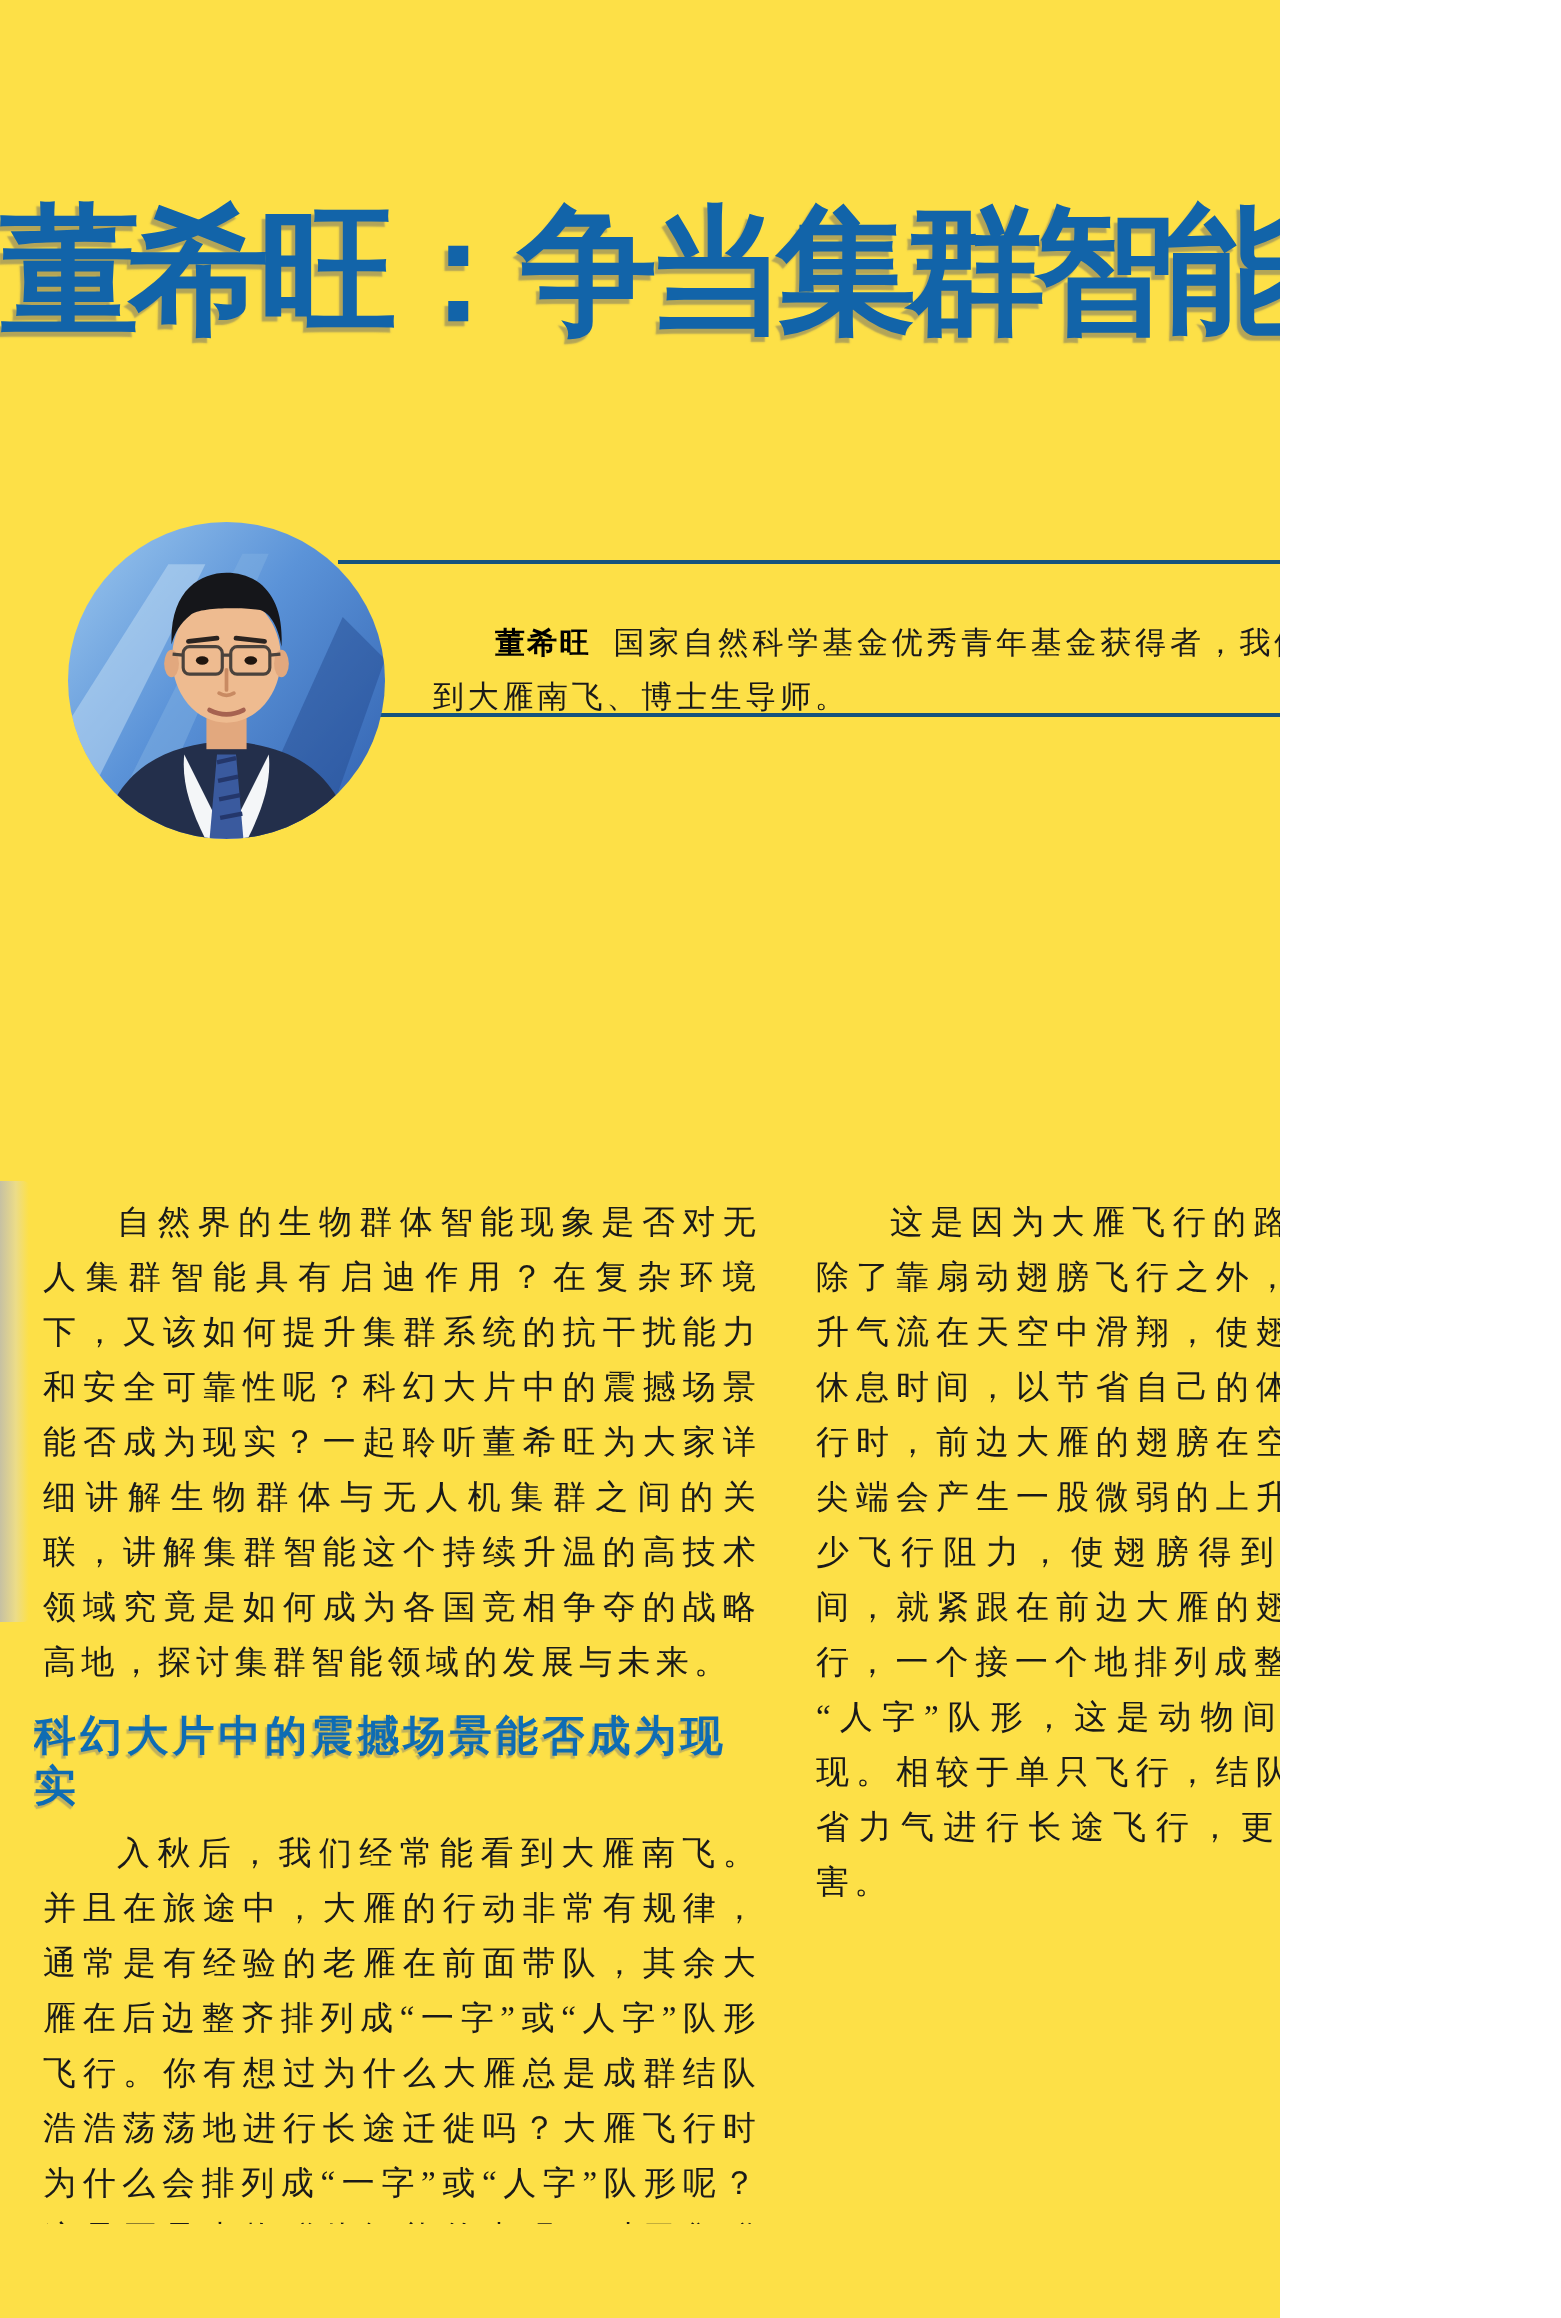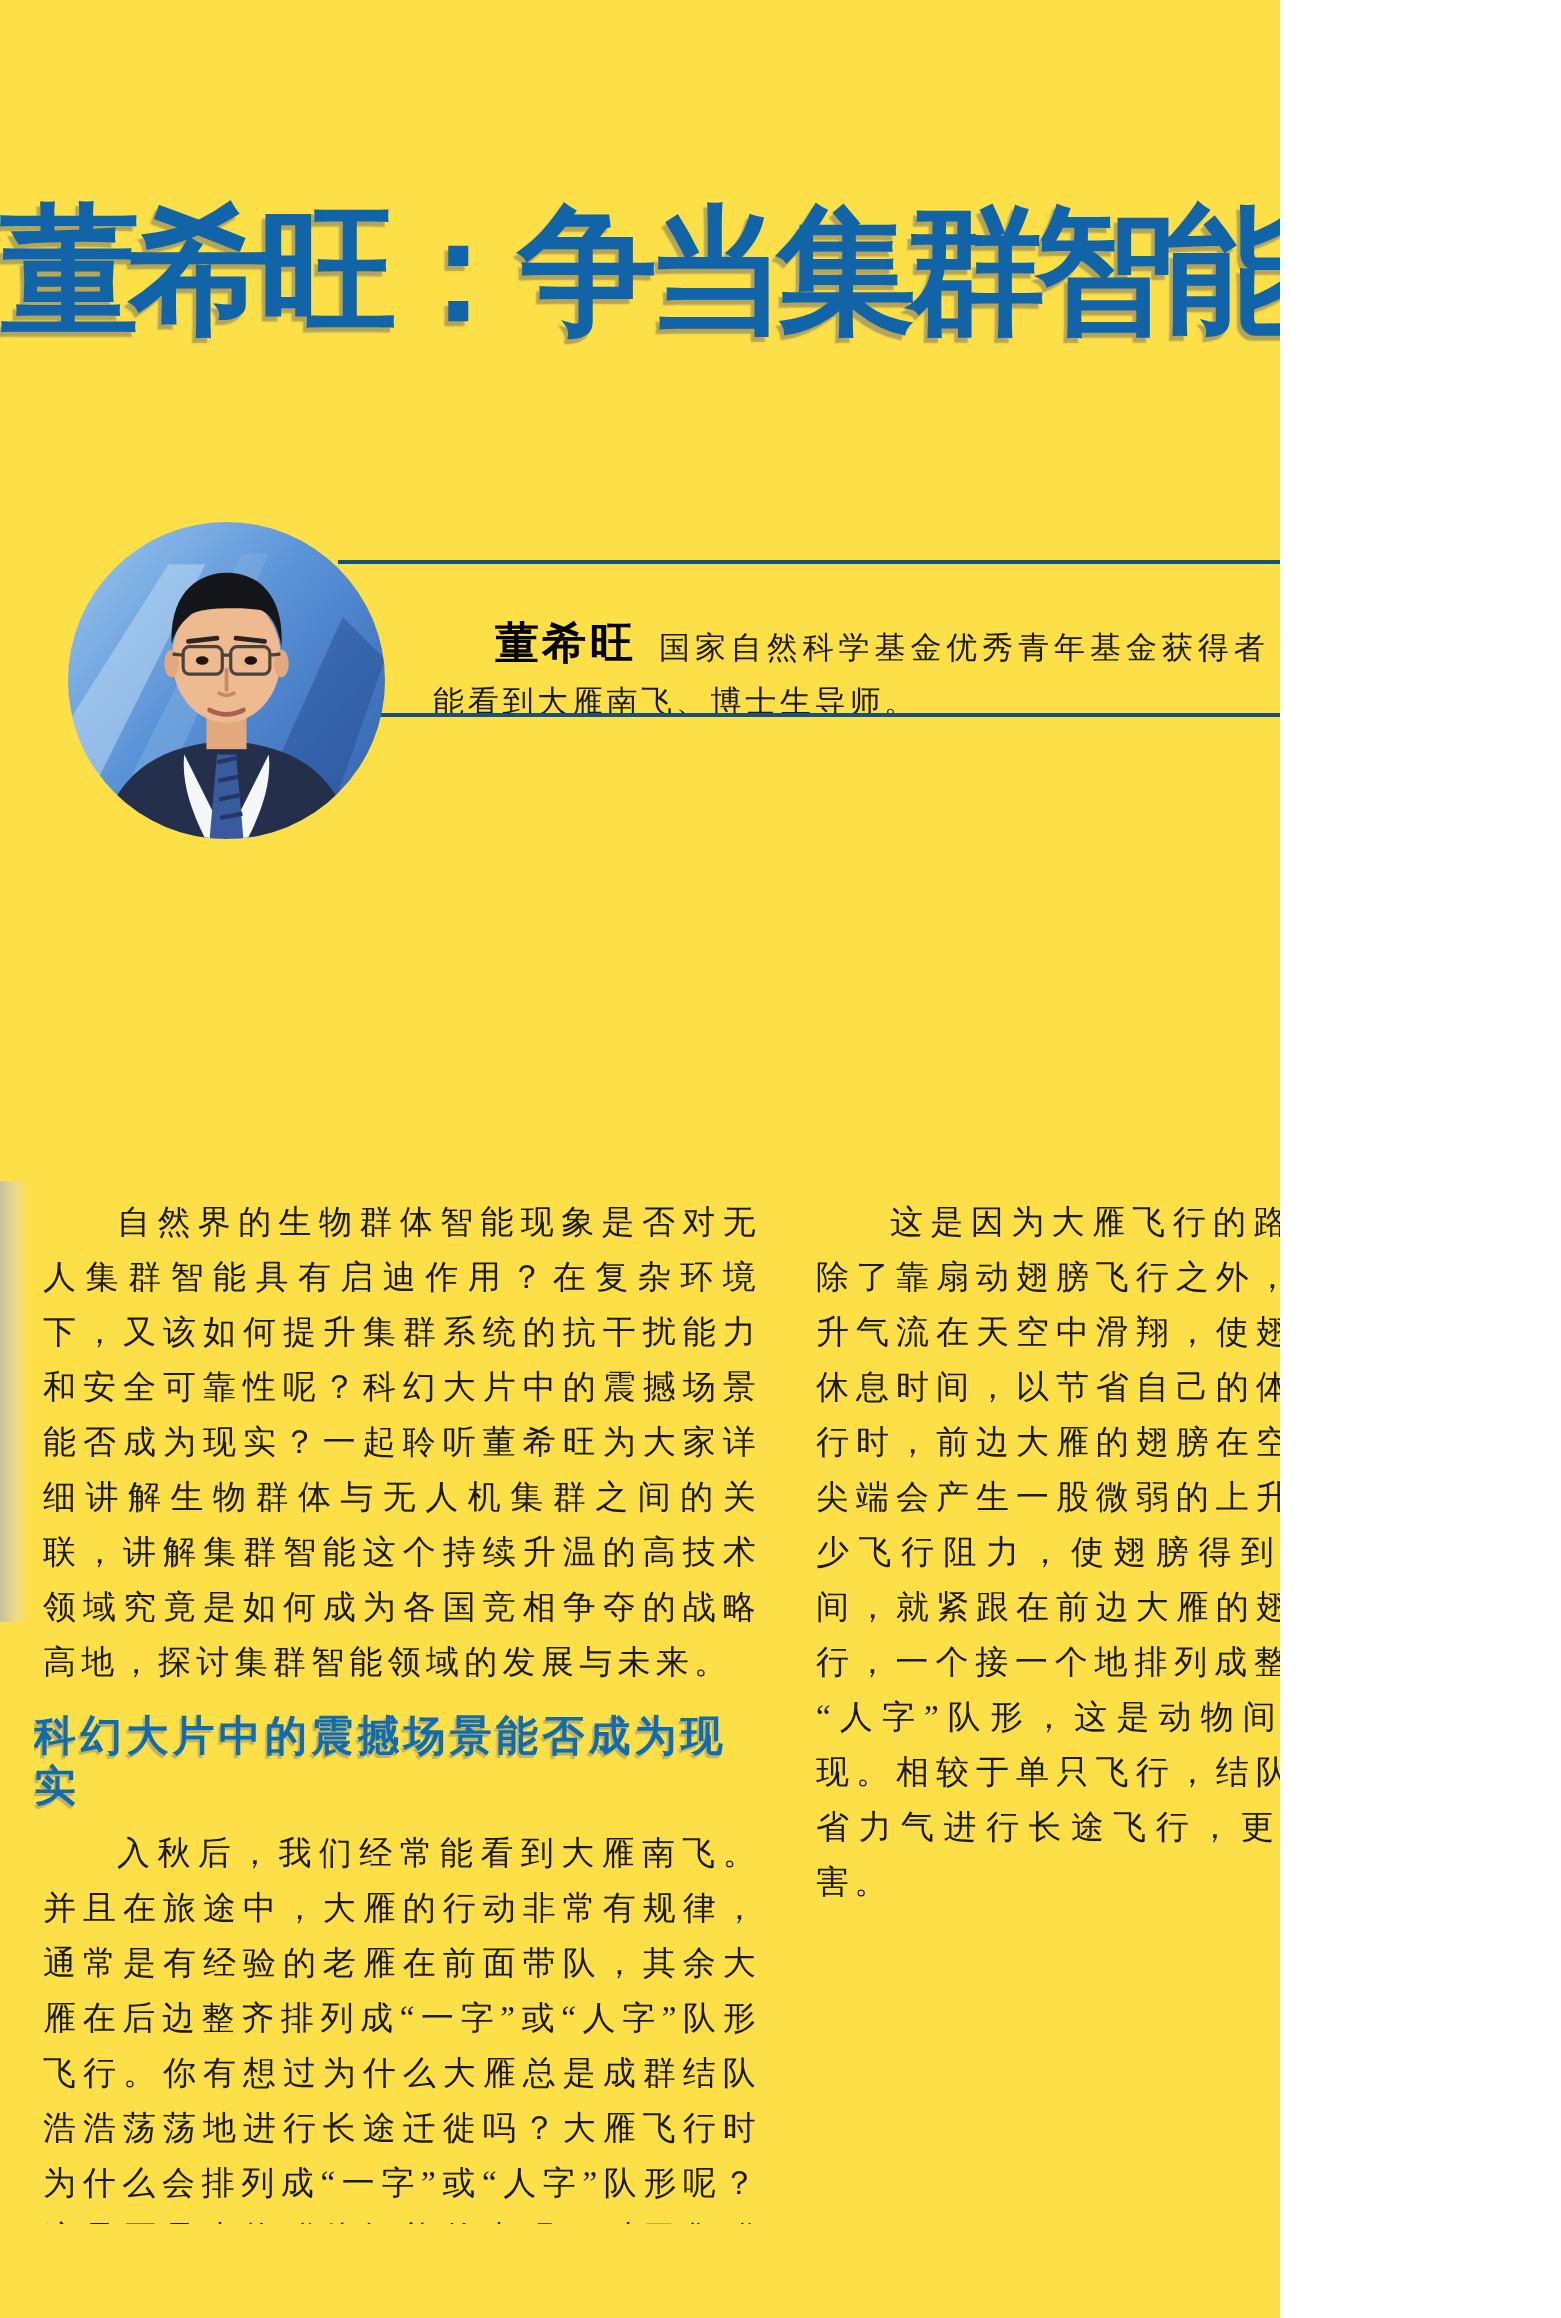--- a/index.html
+++ b/index.html
@@ -58,21 +58,21 @@
     line-height:54px;
     letter-spacing:3.7px;
     text-align:justify;
     text-justify:inter-character;
     text-indent:62px;
     z-index:1;
   }
   .intro .name{
     font-family:"Liberation Sans","DejaVu Sans",sans-serif;
     font-weight:900;
-    font-size:44px;
+    font-size:30px;
     letter-spacing:2.1px;
     margin-right:22px;
     color:#000;
   }
   
   .edge-shadow{
     position:absolute;
     left:0; top:1181px; width:28.5px; height:441px;
     background:linear-gradient(to right,rgba(185,185,185,.8),rgba(215,215,215,.45) 55%,rgba(255,255,255,0));
     border-radius:0 5.3px 5.3px 0;

